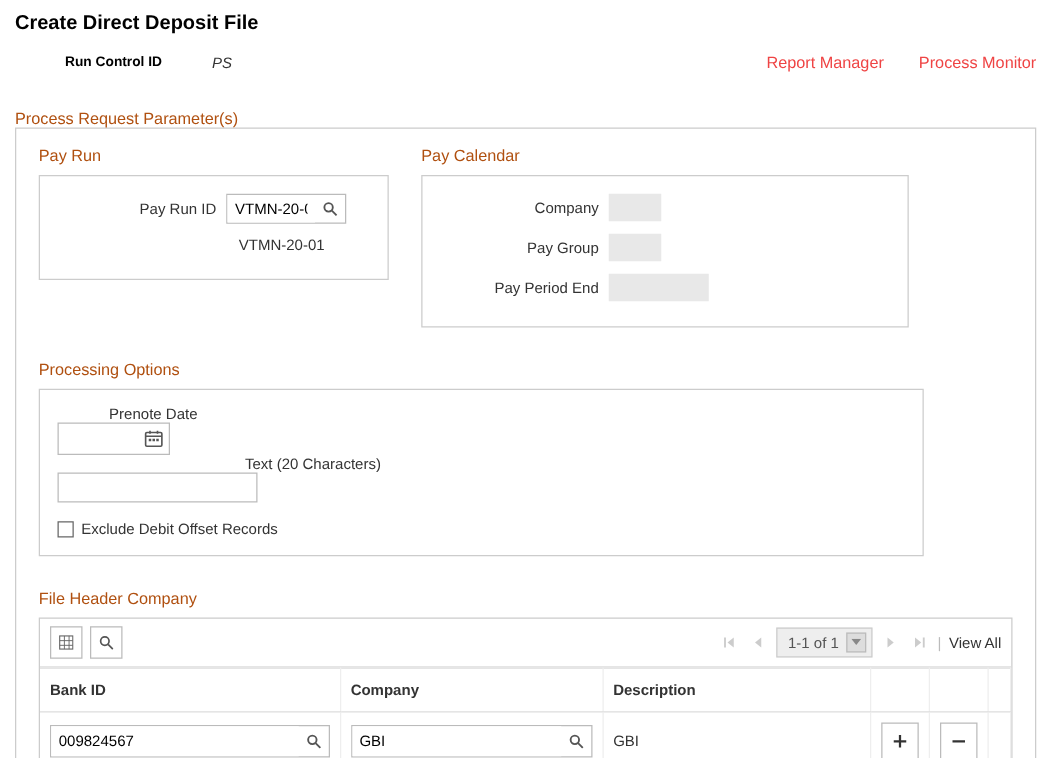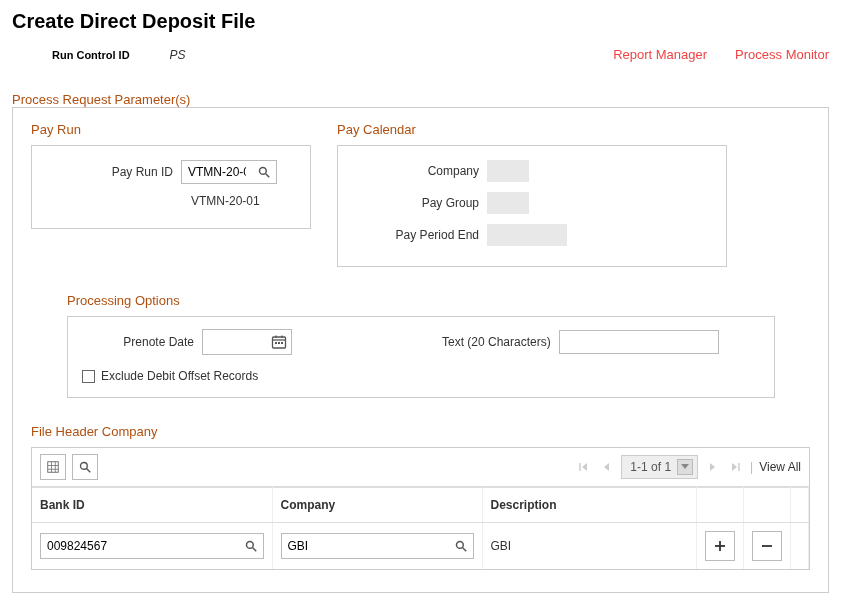--- a/index.html
+++ b/index.html
@@ -6,21 +6,21 @@
   body {
     margin: 0;
     padding: 8px 12px;
     font-family: Arial, sans-serif;
     font-size: 12px;
     color: #333;
     background: #fff;
     width: 841px;
   }
   .page-title {
-    font-size: 20px;
+    font-size: 16px;
     font-weight: bold;
     color: #000;
     margin: 2px 0 14px 0;
   }
   .top-row {
     display: flex;
     align-items: center;
     margin-bottom: 30px;
     padding-left: 40px;
   }
@@ -127,31 +127,30 @@
     display: inline-block;
   }
   .readonly-box.wide { width: 80px; }
   .payrun-desc {
     margin-left: 145px;
     margin-top: 10px;
     font-size: 12px;
   }
   .proc-opts {
     margin-top: 26px;
-    margin-left: 36px;
   }
   .proc-box {
     border: 1px solid #ccc;
     padding: 12px 14px 14px 14px;
     width: 708px;
   }
   .proc-row1 {
     display: flex;
-    align-items: center;
     margin-bottom: 14px;
+    flex-direction: column;
   }
   .proc-row2 {
     display: flex;
     align-items: center;
     gap: 160px;
   }
   .date-wrap {
     display: flex;
     align-items: center;
     border: 1px solid #bbb;

